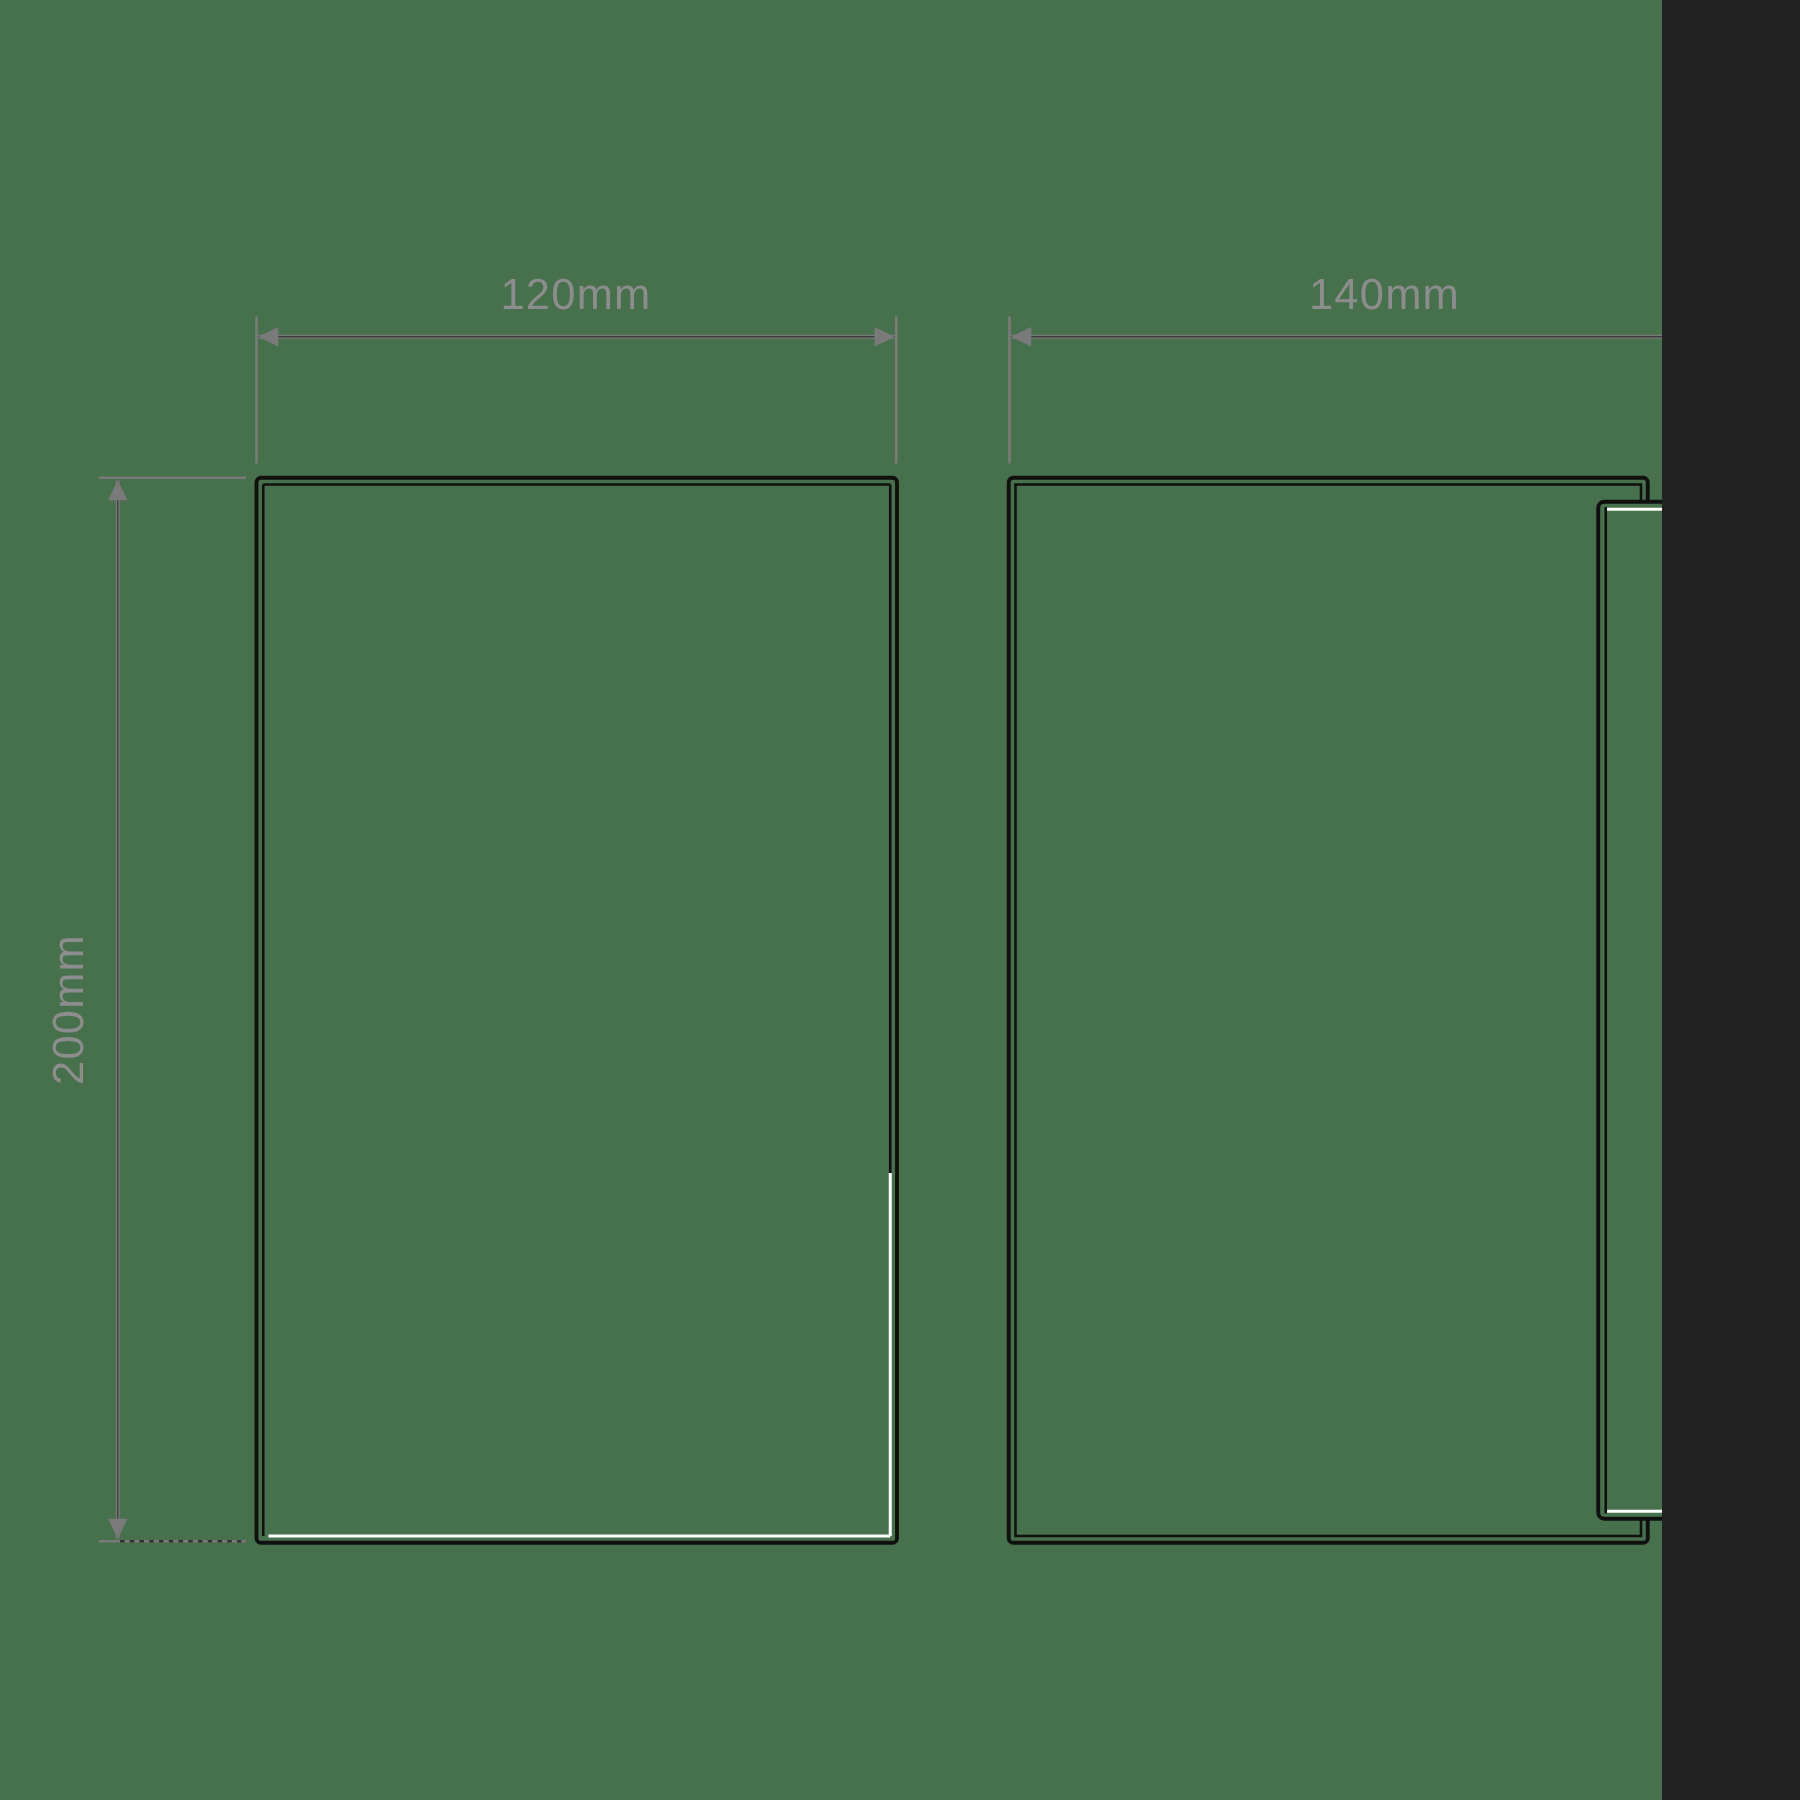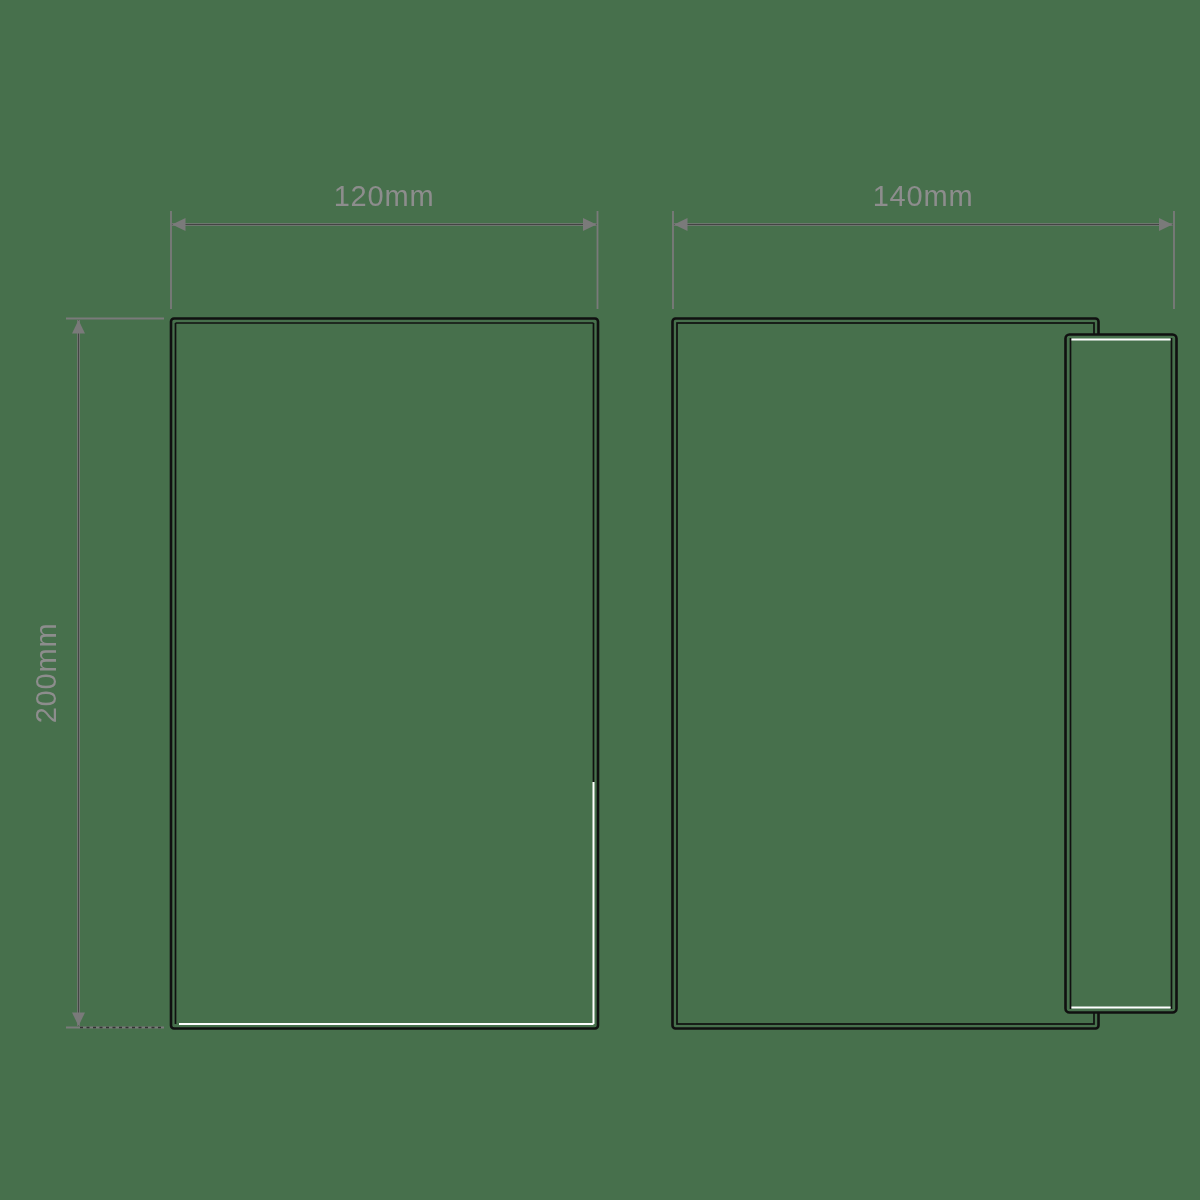--- a/index.html
+++ b/index.html
@@ -1,17 +1,17 @@
 <!DOCTYPE html>
 <html style="--background-color: #47704C; --outline-color: #101010; --dimension-color: #7A7A7A; --label-color: #8D8D8D; --highlight-color: #FFFFFF;"><head>
 <meta charset="utf-8">
 <style>
   html,body{margin:0;padding:0;background:#222;}
   .stage{
-    width:1200px;height:1200px;
+    width:1108px;height:1200px;
     background:var(--background-color,#47704C);
     position:relative;overflow:hidden;
   }
   svg{display:block}
   .edge{stroke:var(--outline-color,#101010);stroke-width:2.6;fill:none;}
   .edge-thin{stroke:var(--outline-color,#101010);stroke-width:1.7;fill:none;}
   .hl{stroke:var(--highlight-color,#ffffff);stroke-width:2;fill:none;}
   .panel-fill{fill:var(--background-color,#47704C);stroke:var(--outline-color,#101010);stroke-width:2.6;}
   .dimline{stroke:var(--dimension-color,#7a7a7a);stroke-width:2.6;fill:none;}
   .dimcore{stroke:#3e3e3e;stroke-width:0.9;fill:none;}

